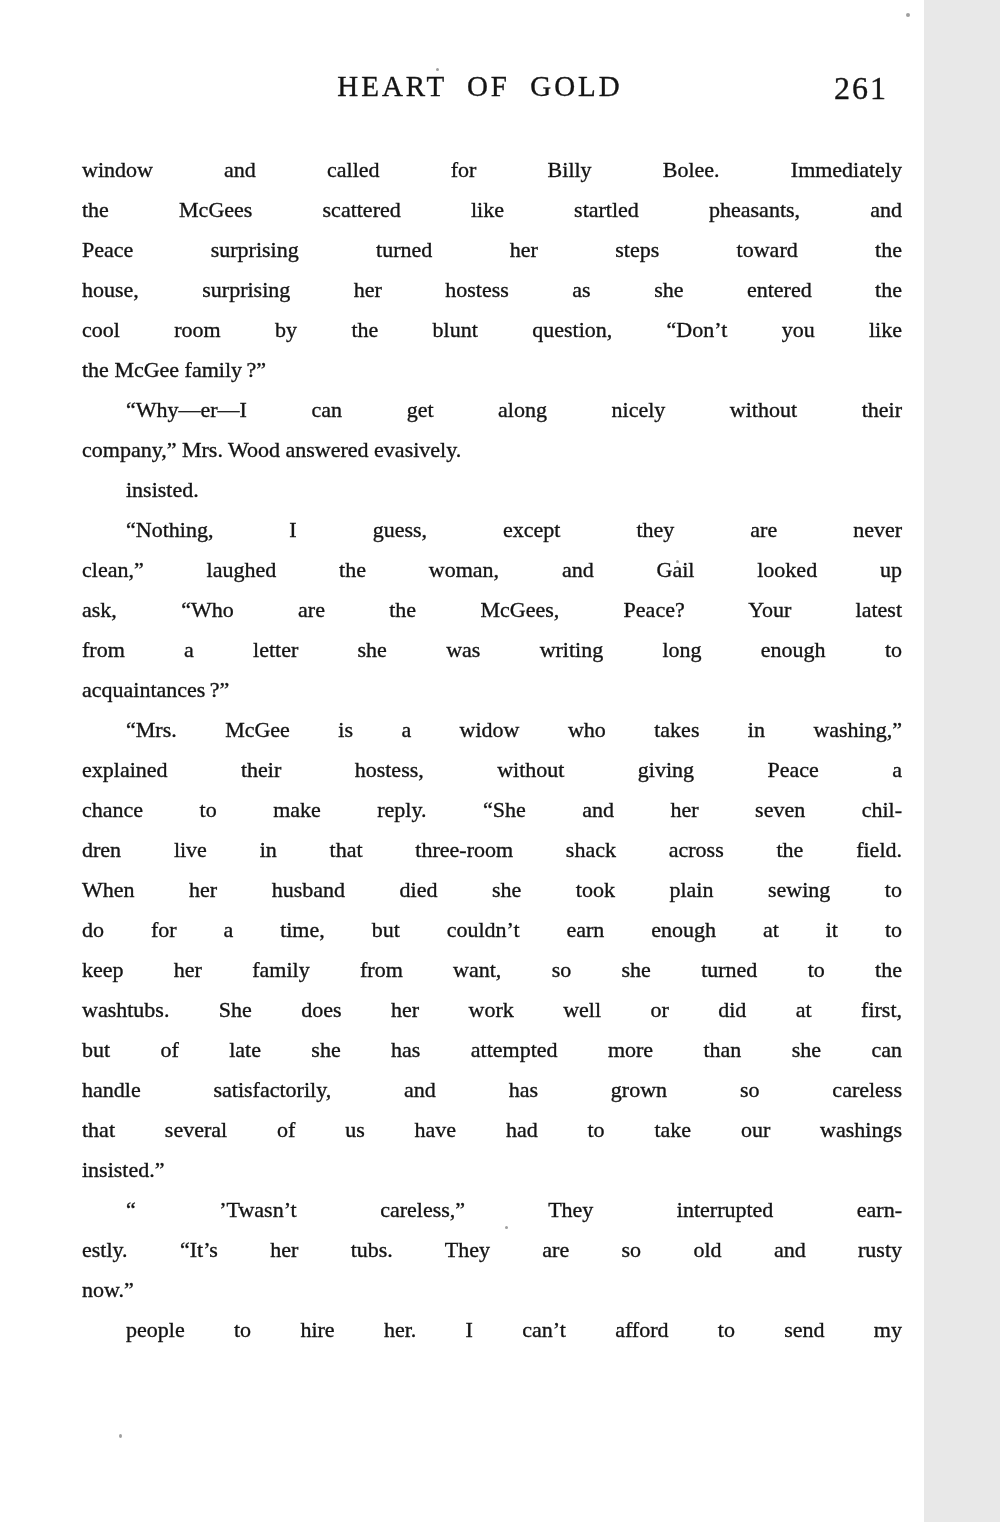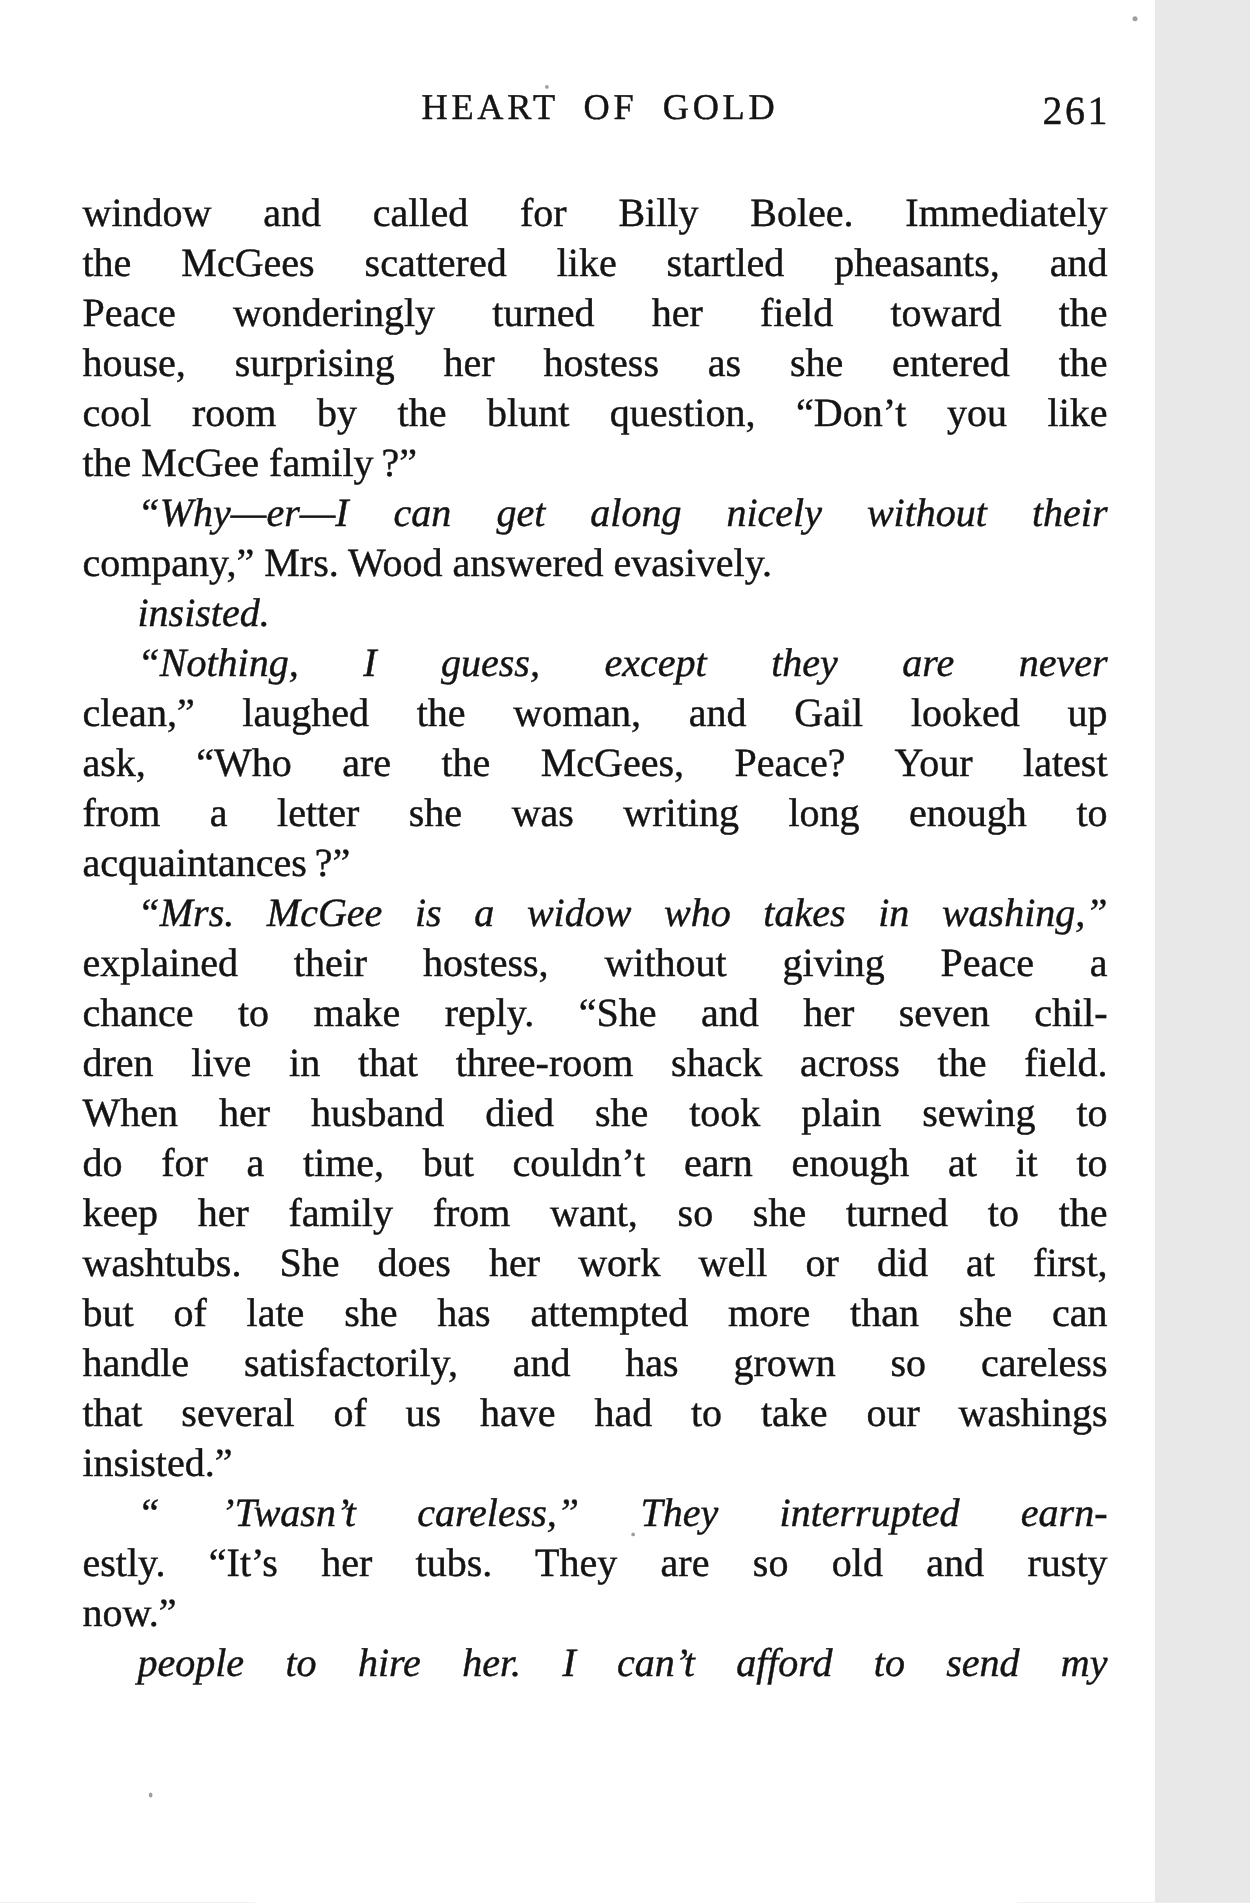--- a/index.html
+++ b/index.html
@@ -36,40 +36,39 @@
   .page-number {
     position: absolute;
     right: 2px;
     top: 0;
     font-size: 32px;
     letter-spacing: 2px;
   }
   .page-body {
     position: absolute;
     top: 150px;
-    left: 66px;
+    left: 82px;
     width: 820px;
-    font-size: 32px;
+    font-size: 22px;
     line-height: 40px;
   }
   .para {
     margin: 0;
   }
   .line {
     text-align: justify;
     text-align-last: justify;
     white-space: nowrap;
     white-space: normal;
   }
   .line.last {
     text-align-last: left;
   }
   .para.indent .line:first-child {
     text-indent: 44px;
-    font-style: italic;
   }
   .speck {
     position: absolute;
     background: #6b6b6b;
     border-radius: 50%;
     opacity: 0.65;
   }
 </style>
 </head>
 <body>
@@ -78,21 +77,21 @@
 
   <header class="page-header">
     <span class="running-title">HEART OF GOLD</span>
     <span class="page-number">261</span>
   </header>
 
   <main class="page-body">
       <div class="para">
         <div class="line">window and called for Billy Bolee.  Immediately</div>
         <div class="line">the McGees scattered like startled pheasants, and</div>
-        <div class="line">Peace wonderingly turned her field toward the</div>
+        <div class="line">Peace surprising turned her steps toward the</div>
         <div class="line">house, surprising her hostess as she entered the</div>
         <div class="line">cool room by the blunt question, “Don’t you like</div>
         <div class="line last">the McGee family ?”</div>
       </div>
       <div class="para indent">
         <div class="line">“Why—er—I can get along nicely without their</div>
         <div class="line last">company,” Mrs. Wood answered evasively.</div>
       </div>
       <div class="para indent">
         <div class="line last">insisted.</div>

